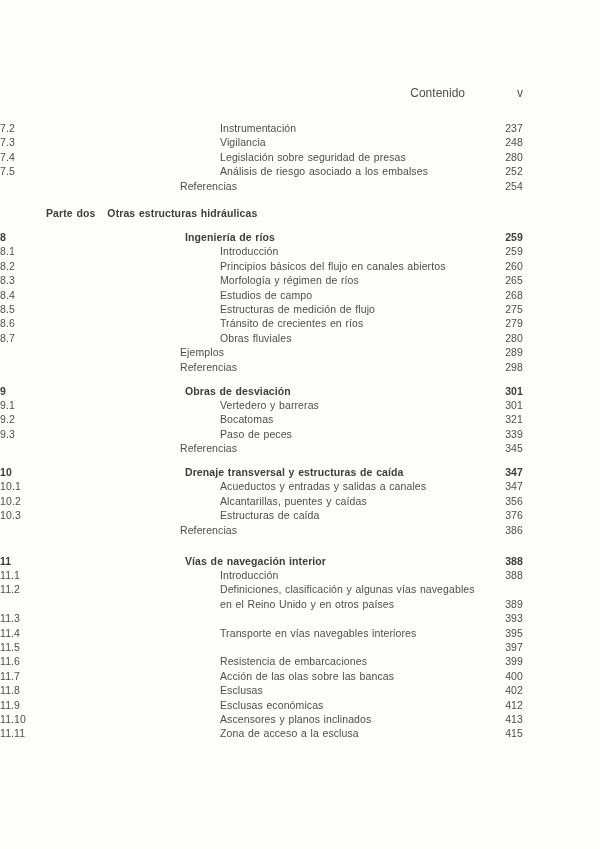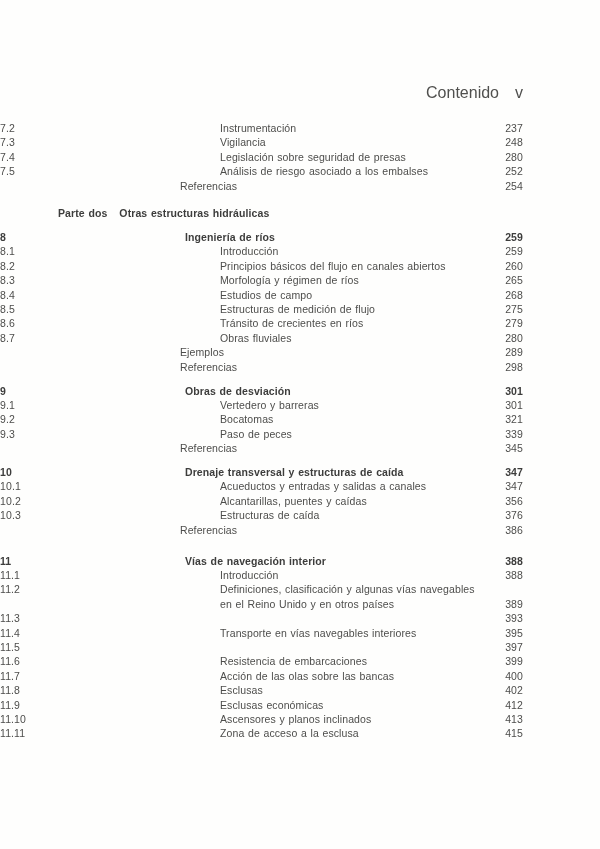--- a/index.html
+++ b/index.html
@@ -22,24 +22,25 @@
   }
   
   .running-header {
     position: absolute;
     top: 87px;
     left: 0;
     width: 523px;
     display: flex;
     justify-content: flex-end;
     align-items: baseline;
-    font-size: 16px;
+    font-size: 12px;
     line-height: 12px;
     color: #50504e;
     word-spacing: 1px;
+    gap: 36px;
   }
   .running-header .folio {
     margin-left: 16px;
   }
   
   .toc {
     position: absolute;
     top: 121px;
     left: 0;
     width: 523px;
@@ -66,21 +67,21 @@
   .row.chapter { margin-top: 9.5px; }
   .row.chapter.gap-lg { margin-top: 16.5px; }
   .row.chapter .num   { width: 172px; font-weight: bold; color: #3d3d3c; }
   .row.chapter .title { margin-left: 13px; font-weight: bold; color: #3d3d3c; }
   .row.chapter .pageno{ font-weight: bold; color: #3d3d3c; }
   .row.sub .num  { width: 207px; }
   .row.sub .title{ margin-left: 13px; }
   .row.aux { padding-left: 180px; }
   .row.part {
     margin-top: 13px;
-    padding-left: 58px;
+    padding-left: 46px;
     font-weight: bold;
     color: #3d3d3c;
   }
   .row.part .part-title { margin-left: 12px; }
 </style>
 </head>
 <body>
 
 <div class="page">
 

